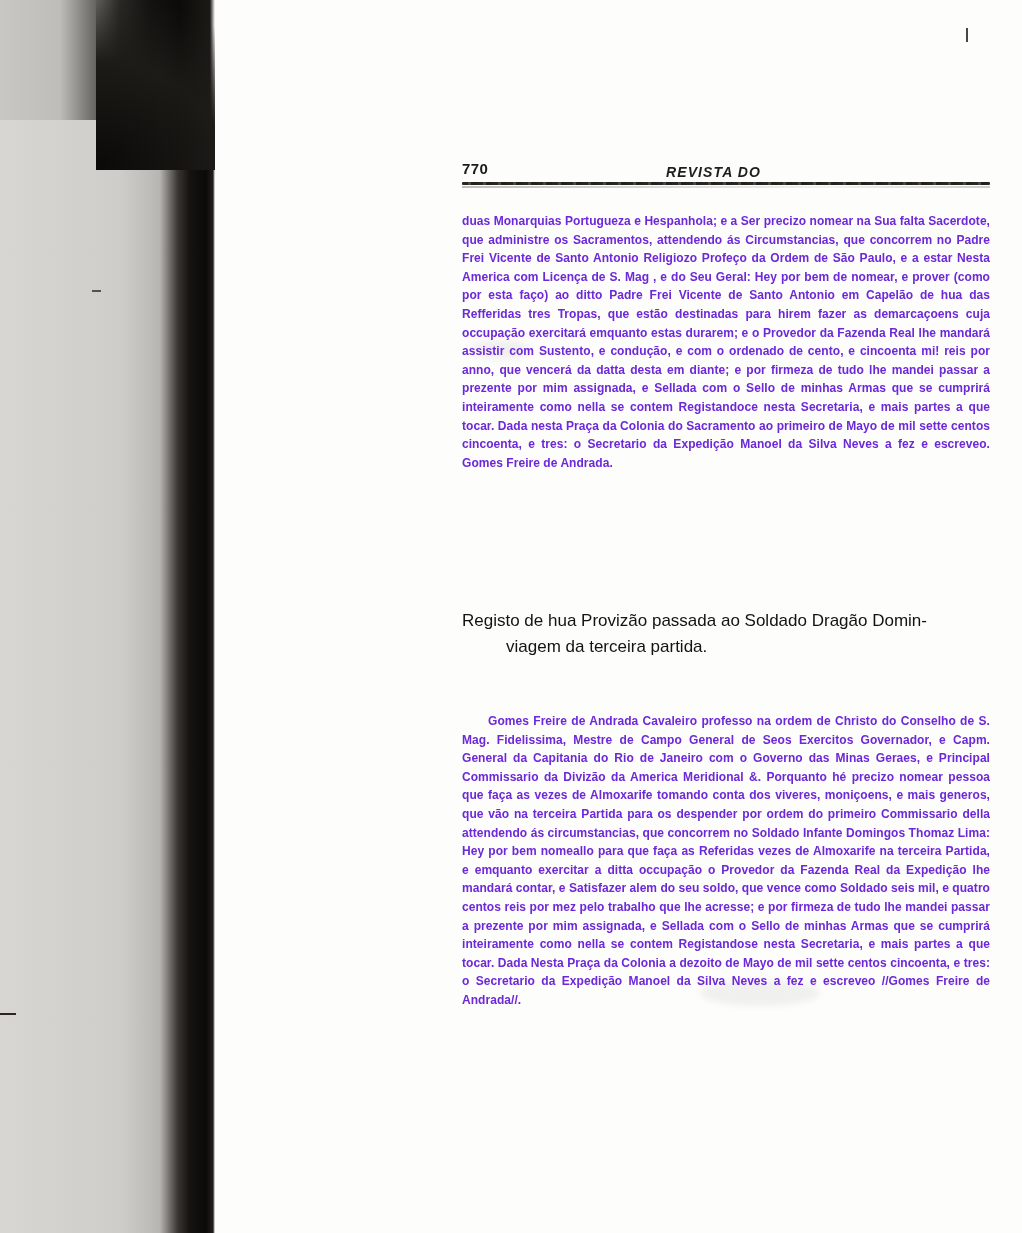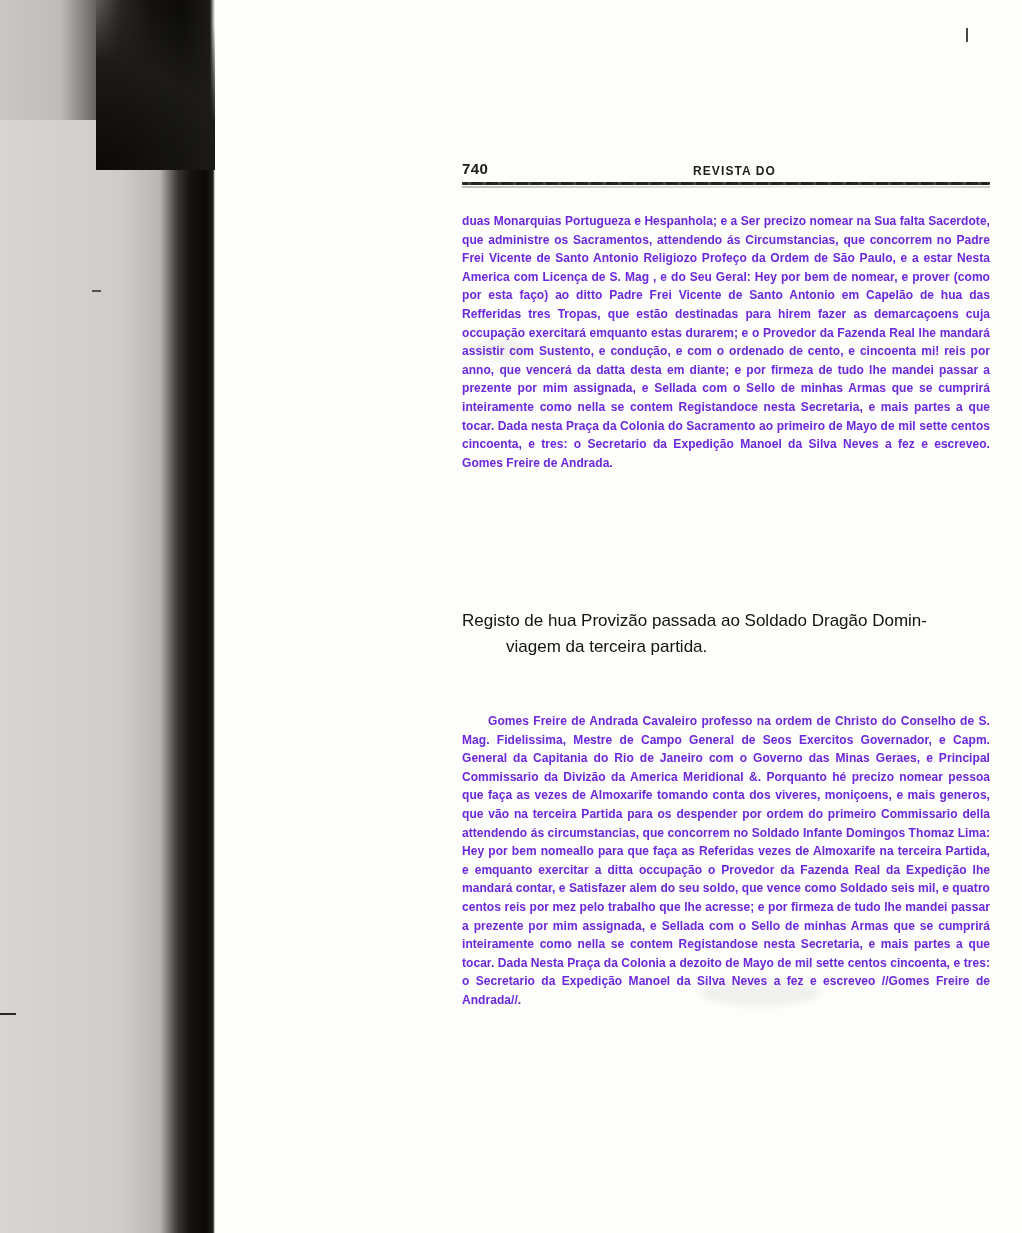--- a/index.html
+++ b/index.html
@@ -113,27 +113,28 @@
     left: 0;
     top: 0;
     font-family: "Liberation Sans", sans-serif;
     font-size: 15px;
     font-weight: bold;
     color: #1d1b18;
     letter-spacing: 0.4px;
   }
   .runhead-title {
     position: absolute;
-    left: 231px;
+    left: 204px;
     top: 4px;
     font-family: "Liberation Sans", sans-serif;
-    font-size: 12px;
+    font-size: 14px;
     font-weight: bold;
     letter-spacing: 1.1px;
     color: #1f1d1a;
+    font-style: italic;
   }
   .rule {
     position: absolute;
     left: 0;
     top: 22px;
     width: 528px;
     height: 3px;
     background:
       repeating-linear-gradient(to right,
         #17150f 0px, #17150f 6px,
@@ -213,21 +214,21 @@
   <div class="edge-tick"></div>
   <div class="top-tick"></div>
   <div class="left-tick"></div>
 
   <div class="smudge" style="left:470px; top:340px; width:60px; height:20px;"></div>
   <div class="smudge" style="left:700px; top:980px; width:120px; height:26px;"></div>
 
   <div class="content">
 
     <div class="runhead">
-      <div class="folio">740</div>
+      <div class="folio">770</div>
       <div class="runhead-title">REVISTA  DO</div>
       <div class="rule"></div>
       <div class="rule-shadow"></div>
     </div>
 
     <p class="body para1">duas Monarquias Portugueza e Hespanhola; e a Ser precizo nomear na Sua falta Sacerdote, que administre os Sacramentos, attendendo ás Circumstancias, que concorrem no Padre Frei Vicente de Santo Antonio Religiozo Profeço da Ordem de São Paulo, e a estar Nesta America com Licença de S. Mag , e do Seu Geral: Hey por bem de nomear, e prover (como por esta faço) ao ditto Padre Frei Vicente de Santo Antonio em  Capelão de hua das Refferidas tres Tropas, que estão destinadas para hirem fazer as demarcaçoens cuja occupação exercitará emquanto estas durarem; e o Provedor da Fazenda Real lhe mandará assistir com Sustento, e condução, e com o ordenado de cento, e cincoenta mi! reis por anno, que vencerá da datta desta em diante; e por firmeza de tudo lhe mandei passar a prezente por mim assignada, e Sellada com o Sello de minhas Armas que se cumprirá inteiramente como nella se contem Registandoce nesta Secretaria, e mais partes a que tocar. Dada nesta Praça da Colonia do Sacramento ao primeiro de Mayo de mil sette centos cincoenta, e tres: o Secretario da Expedição Manoel da Silva Neves a fez e escreveo. Gomes Freire de Andrada.</p>
 
     <h2 class="heading">
       <span class="l1">Registo de hua Provizão passada ao Soldado Dragão Domin-</span>
       <span class="l3">viagem da terceira partida.</span>

